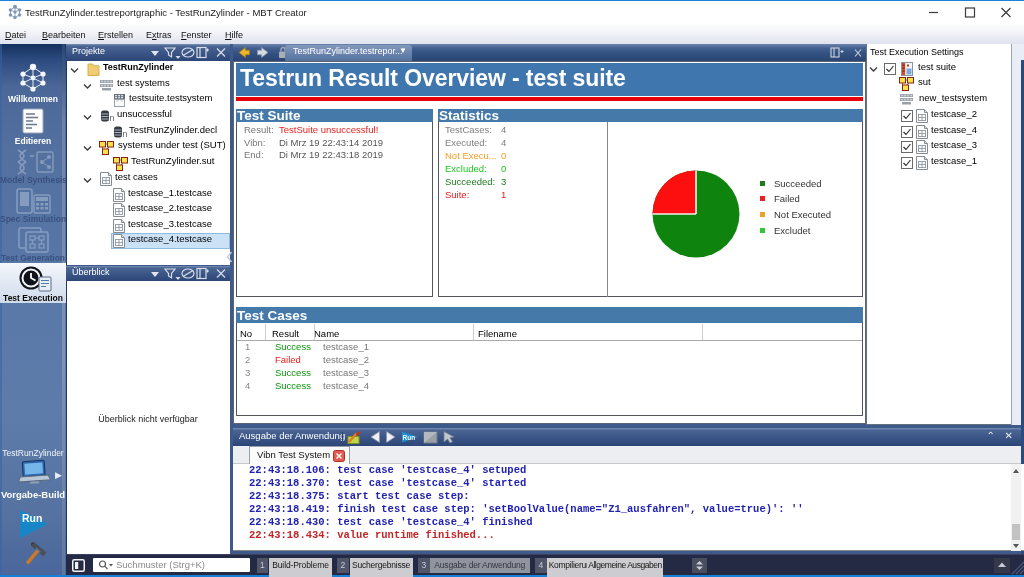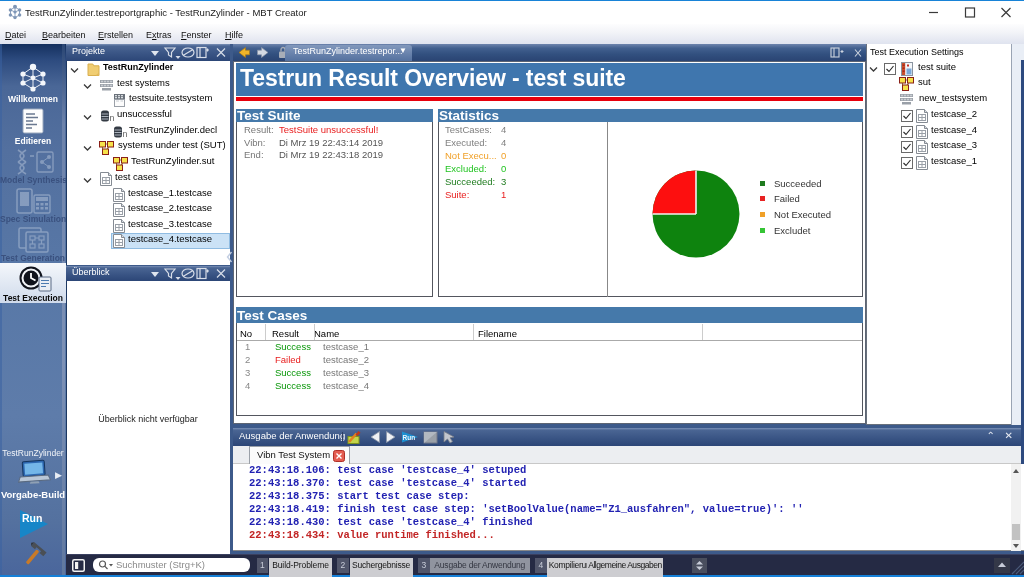--- a/index.html
+++ b/index.html
@@ -48,21 +48,21 @@
 #vibn-tab{left:235px;top:446px;width:101px;height:18px;background:#fbfbfb;border:1px solid #9aa0a8;border-bottom:none;font-size:9.5px;color:#111;margin-left:14px;}
 #console{left:233px;top:464px;width:858px;height:87px;background:#fff;font-family:"Liberation Mono",monospace;font-weight:bold;font-size:10.5px;line-height:12.9px;color:#2222b2;white-space:pre;border-bottom:1px solid #888;padding-left:16px;}
 #conscroll{left:1011px;top:464px;width:10px;height:87px;background:#f1f1f1;}
 
 #rpanel{left:866px;top:44px;width:145px;height:381px;background:#fff;border-left:1px solid #68707c;border-bottom:1px solid #68707c;}
 #rstrip{left:1011px;top:44px;width:13px;height:381px;background:#e9eef6;border-left:1px solid #9aa4b4;}
 #rightedge{left:1021px;top:60px;width:3px;height:515px;background:#2d4a7f;}
 
 #statusbar{left:66px;top:554px;width:958px;height:21px;background:#252a44;border-top:1px solid #3a4060;}
 #bottomline{left:0;top:575px;width:1024px;height:2px;background:#1580d8;}
-#searchbox{left:93px;top:558px;width:157px;height:14px;background:#fff;border-radius:6px;color:#8a8a8a;font-size:9.5px;}
+#searchbox{left:93px;top:558px;width:157px;height:14px;background:#fff;border-radius:1px;color:#8a8a8a;font-size:9.5px;}
 .badge{top:558px;width:11.5px;height:15px;background:#50556a;color:#c8ccd8;font-size:8.5px;text-align:center;line-height:15px;}
 .sbtn{top:558px;height:20px;background:#cdcdd1;color:#151515;font-size:8.5px;text-align:center;line-height:15px;white-space:nowrap;overflow:hidden;}
 .sbtn3{top:558px;height:15px;background:#90949f;color:#343742;font-size:8.5px;text-align:center;line-height:15px;white-space:nowrap;overflow:hidden;}
 </style></head>
 <body>
 <div class="abs" id="frame"></div>
 <div class="abs" id="topline"></div>
 <div class="abs" id="titlebar"></div>
 <svg class="abs" style="left:7px;top:4px" width="16" height="16" viewBox="0 0 16 16">
  <g stroke="#8fa3c0" stroke-width="1" fill="none">

